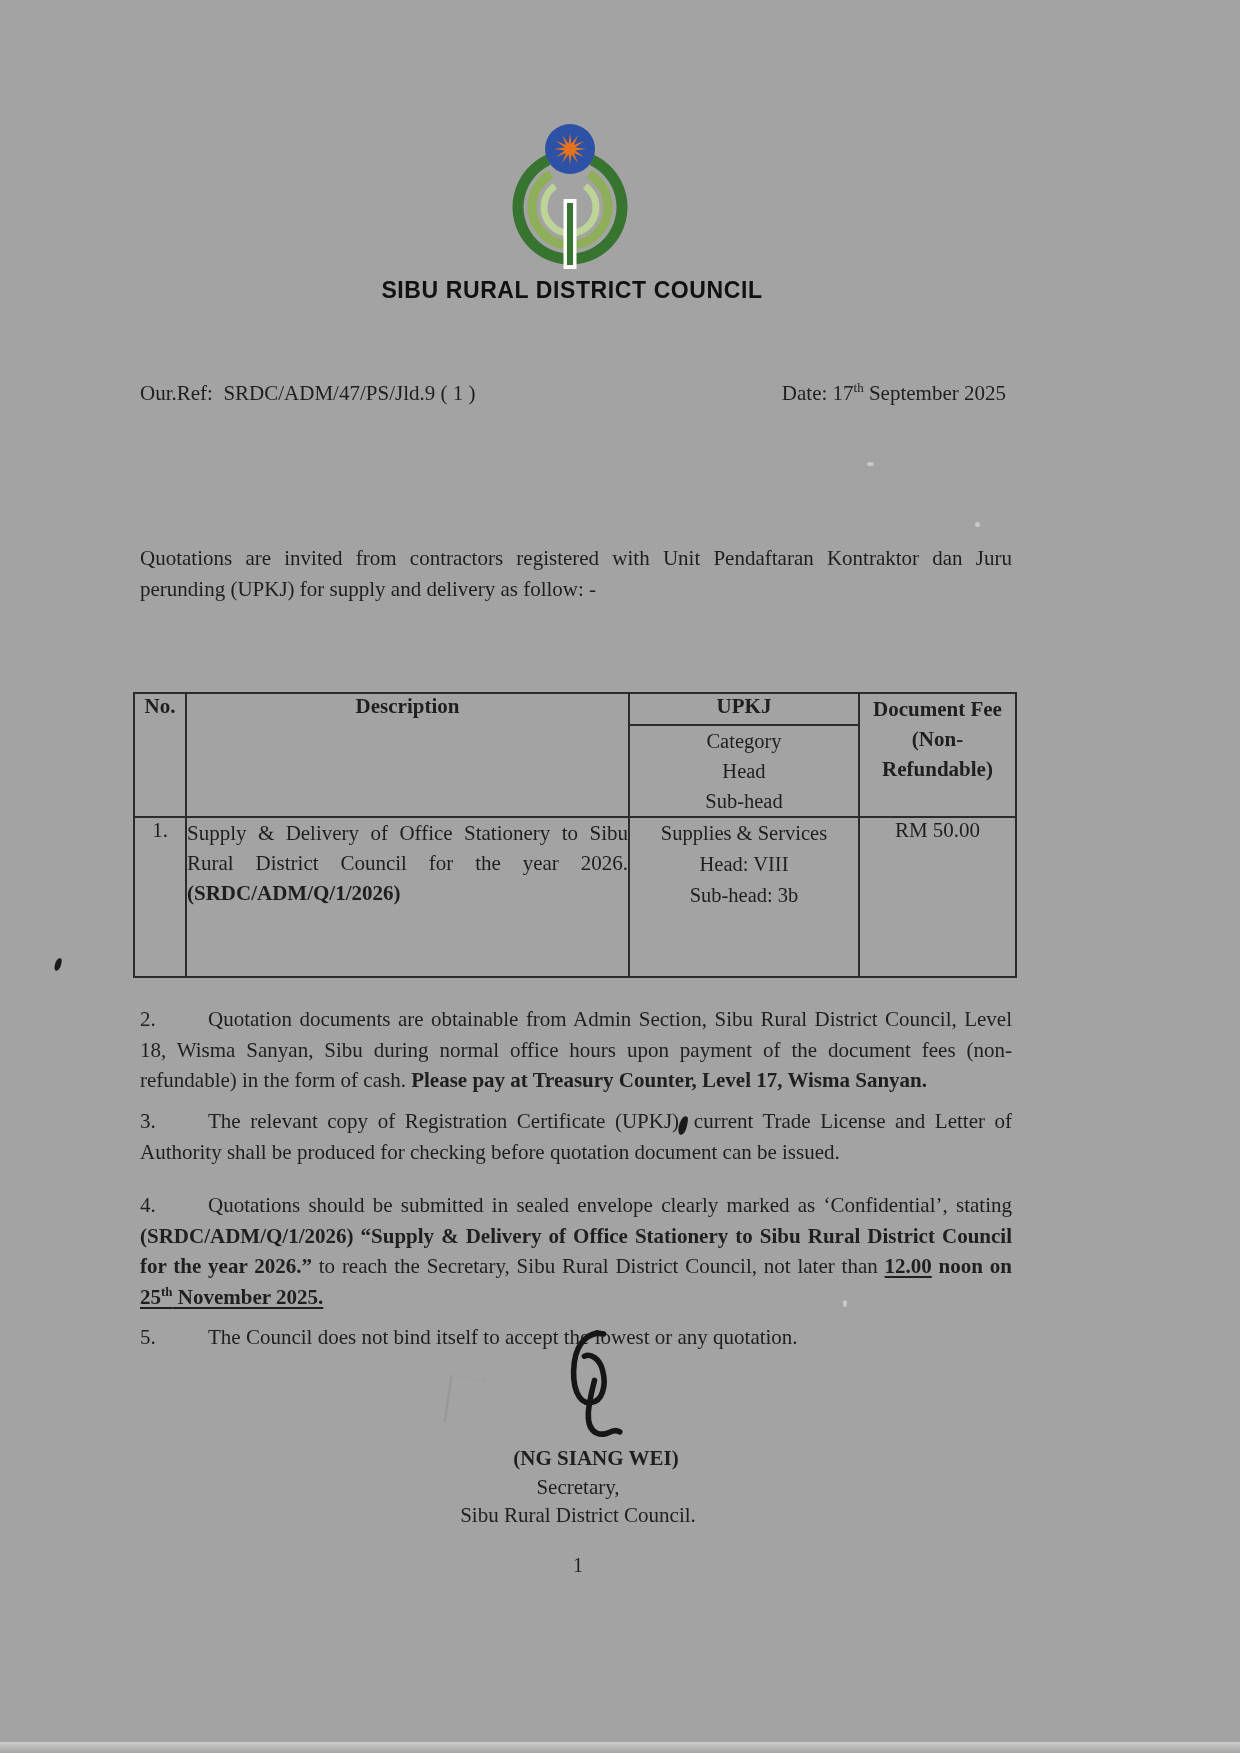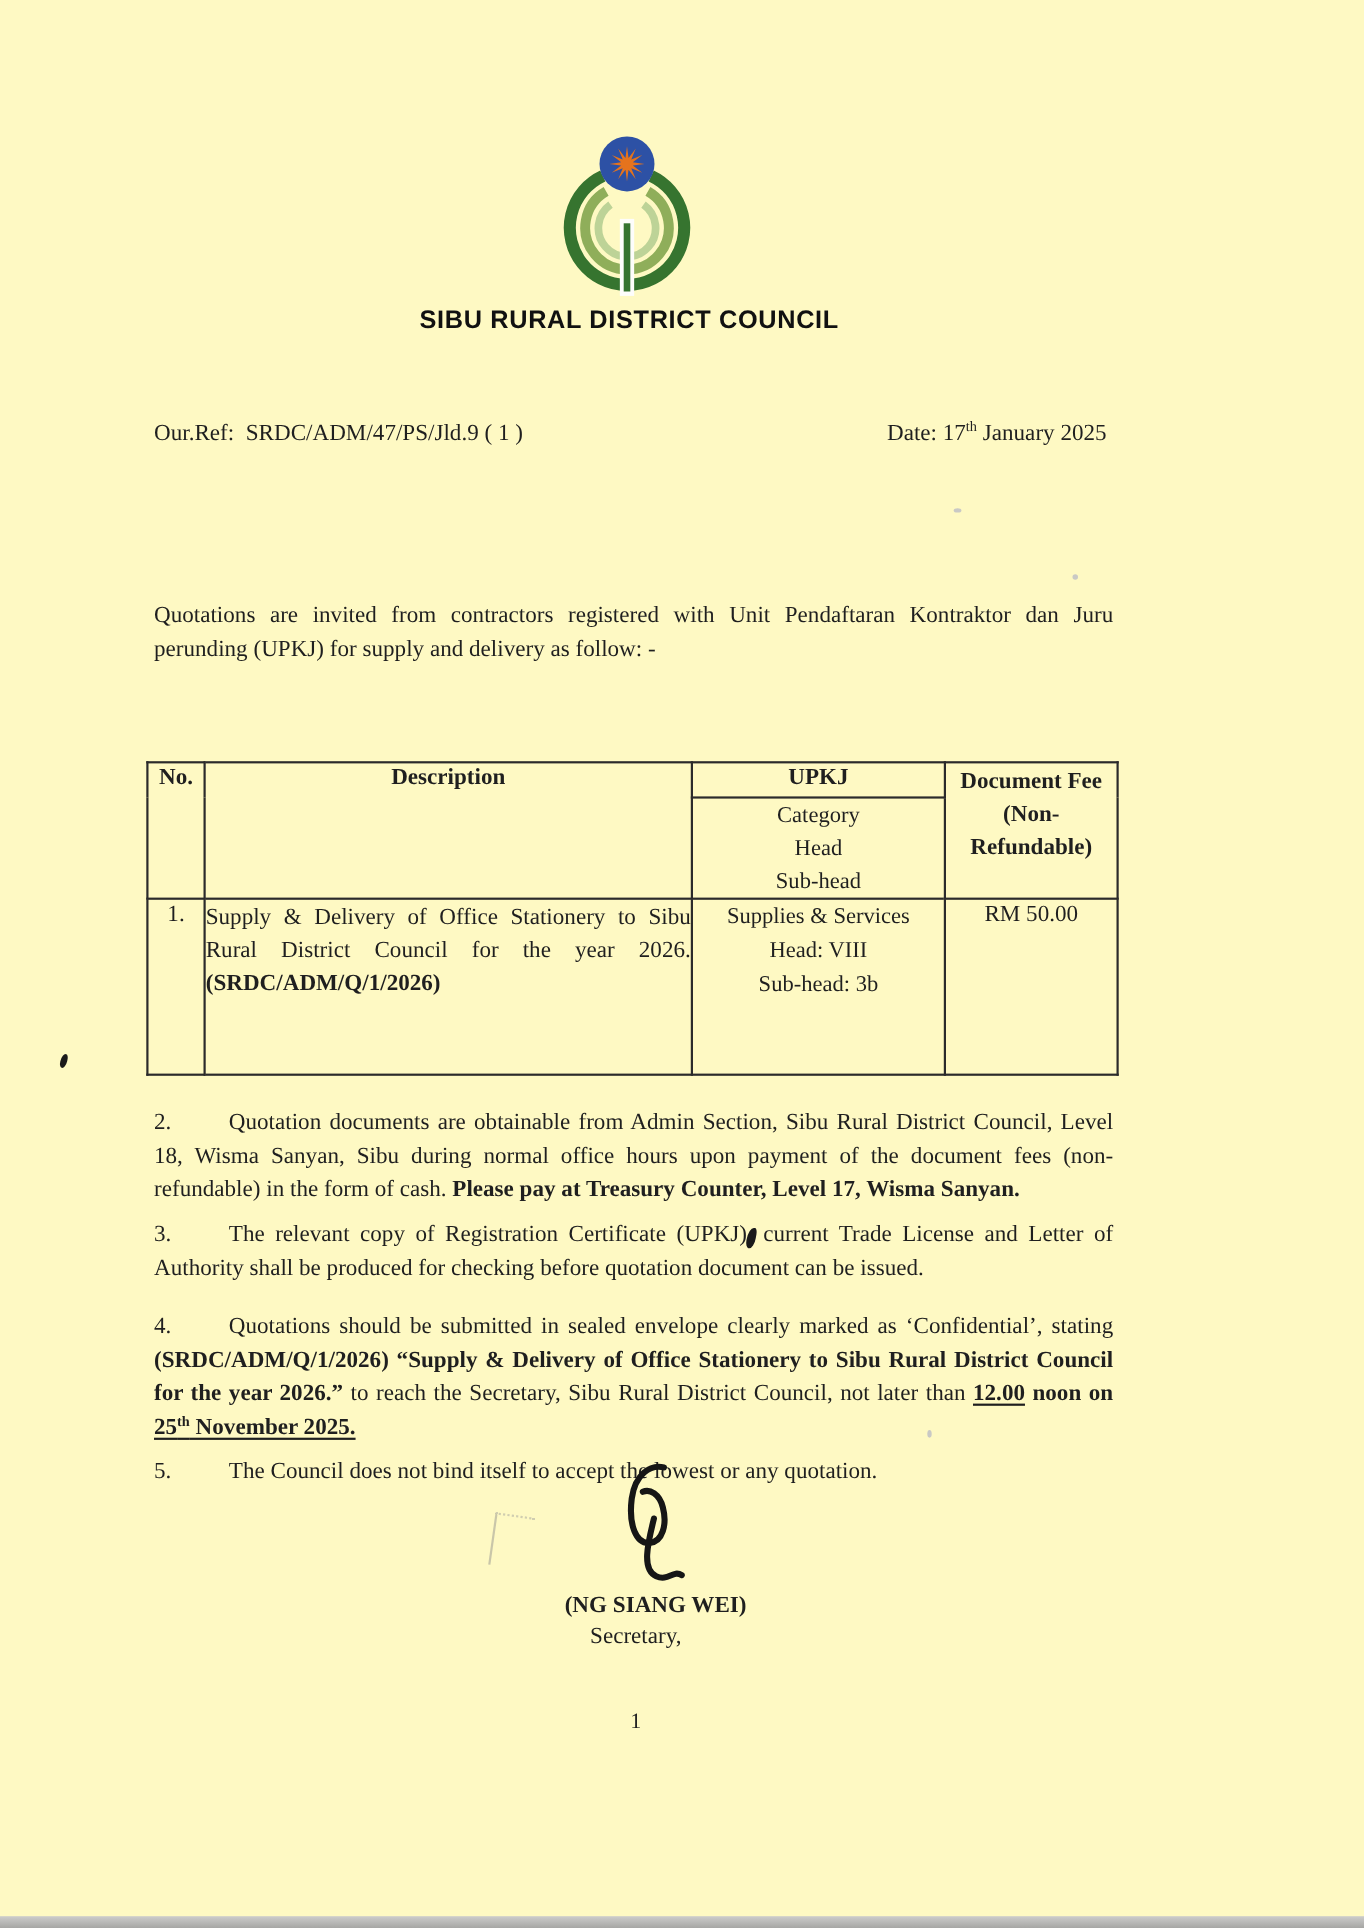--- a/index.html
+++ b/index.html
@@ -1,19 +1,19 @@
 <!DOCTYPE html>
 <html><head>
 <meta charset="utf-8">
 <style>
   html,body{margin:0;padding:0;background:#ffffff;}
   .page{
     position:relative;
     width:1240px;height:1753px;
-    background:#fef9c3;
+    background:#a3a3a3;
     font-family:"Liberation Serif", serif;
     color:#1f1f1f;
     overflow:hidden;
   }
   .abs{position:absolute;}
   .b{font-weight:bold;}
   .u{text-decoration:underline;text-decoration-thickness:2px;text-underline-offset:3px;}
   .sup{vertical-align:super;font-size:0.62em;line-height:0;}
 
   .logo{left:502px;top:119px;width:136px;height:150px;}
@@ -101,21 +101,21 @@
     <rect x="59.5" y="80" width="13" height="70" fill="#fdfdfb"></rect>
     <rect x="63" y="84" width="6" height="62" fill="#36742f"></rect>
     <circle cx="66" cy="30" r="25" fill="#2d51a5"></circle>
     <polygon points="82,30 71.3,31.4 79.9,38 69.9,33.9 74,43.9 67.4,35.3 66,46 64.6,35.3 58,43.9 62.1,33.9 52.1,38 60.7,31.4 50,30 60.7,28.6 52.1,22 62.1,26.1 58,16.1 64.6,24.7 66,14 67.4,24.7 74,16.1 69.9,26.1 79.9,22 71.3,28.6" fill="#e5731d"></polygon>
   </svg>
 
   <div class="abs org-name">SIBU RURAL DISTRICT COUNCIL</div>
 
   <div class="abs ref-row">
     <span>Our.Ref:&nbsp; SRDC/ADM/47/PS/Jld.9 ( 1 )</span>
-    <span><span>Date: 17</span><span class="sup">th</span><span> January 2025</span></span>
+    <span><span>Date: 17</span><span class="sup">th</span><span> September 2025</span></span>
   </div>
 
 
   <p class="abs para p1">Quotations are invited from contractors registered with Unit Pendaftaran Kontraktor dan Juru perunding (UPKJ) for supply and delivery as follow: -</p>
 
   <table class="quote">
     <colgroup>
       <col style="width:52px">
         <col style="width:443px">
         <col style="width:230px">
@@ -166,20 +166,21 @@
   </p>
 
   <svg class="abs sig-svg" viewBox="0 0 105 115" aria-hidden="true">
     <path d="M62,6 C50,3 36,12 33,34 C30,58 37,75 49,74 C61,73 65,57 61,42 C58,30 49,25 43,28" fill="none" stroke="#161616" stroke-width="5.5" stroke-linecap="round" stroke-linejoin="round"></path>
     <path d="M53,52 C47,76 42,98 55,104 C66,109 70,98 78,103" fill="none" stroke="#161616" stroke-width="5.5" stroke-linecap="round" stroke-linejoin="round"></path>
   </svg>
 
   <div class="abs sig-block">
     <div class="sig-name">(NG SIANG WEI)</div>
     <div>Secretary,</div>
+    <div>Sibu Rural District Council.</div>
   </div>
 
   <div class="abs page-num">1</div>
 
   <div class="abs smudge smudge-1"></div>
   <div class="abs smudge smudge-2"></div>
   <div class="abs pencil-mark"></div>
   <div class="abs speck speck-1"></div>
   <div class="abs speck speck-2"></div>
   <div class="abs speck speck-3"></div>

